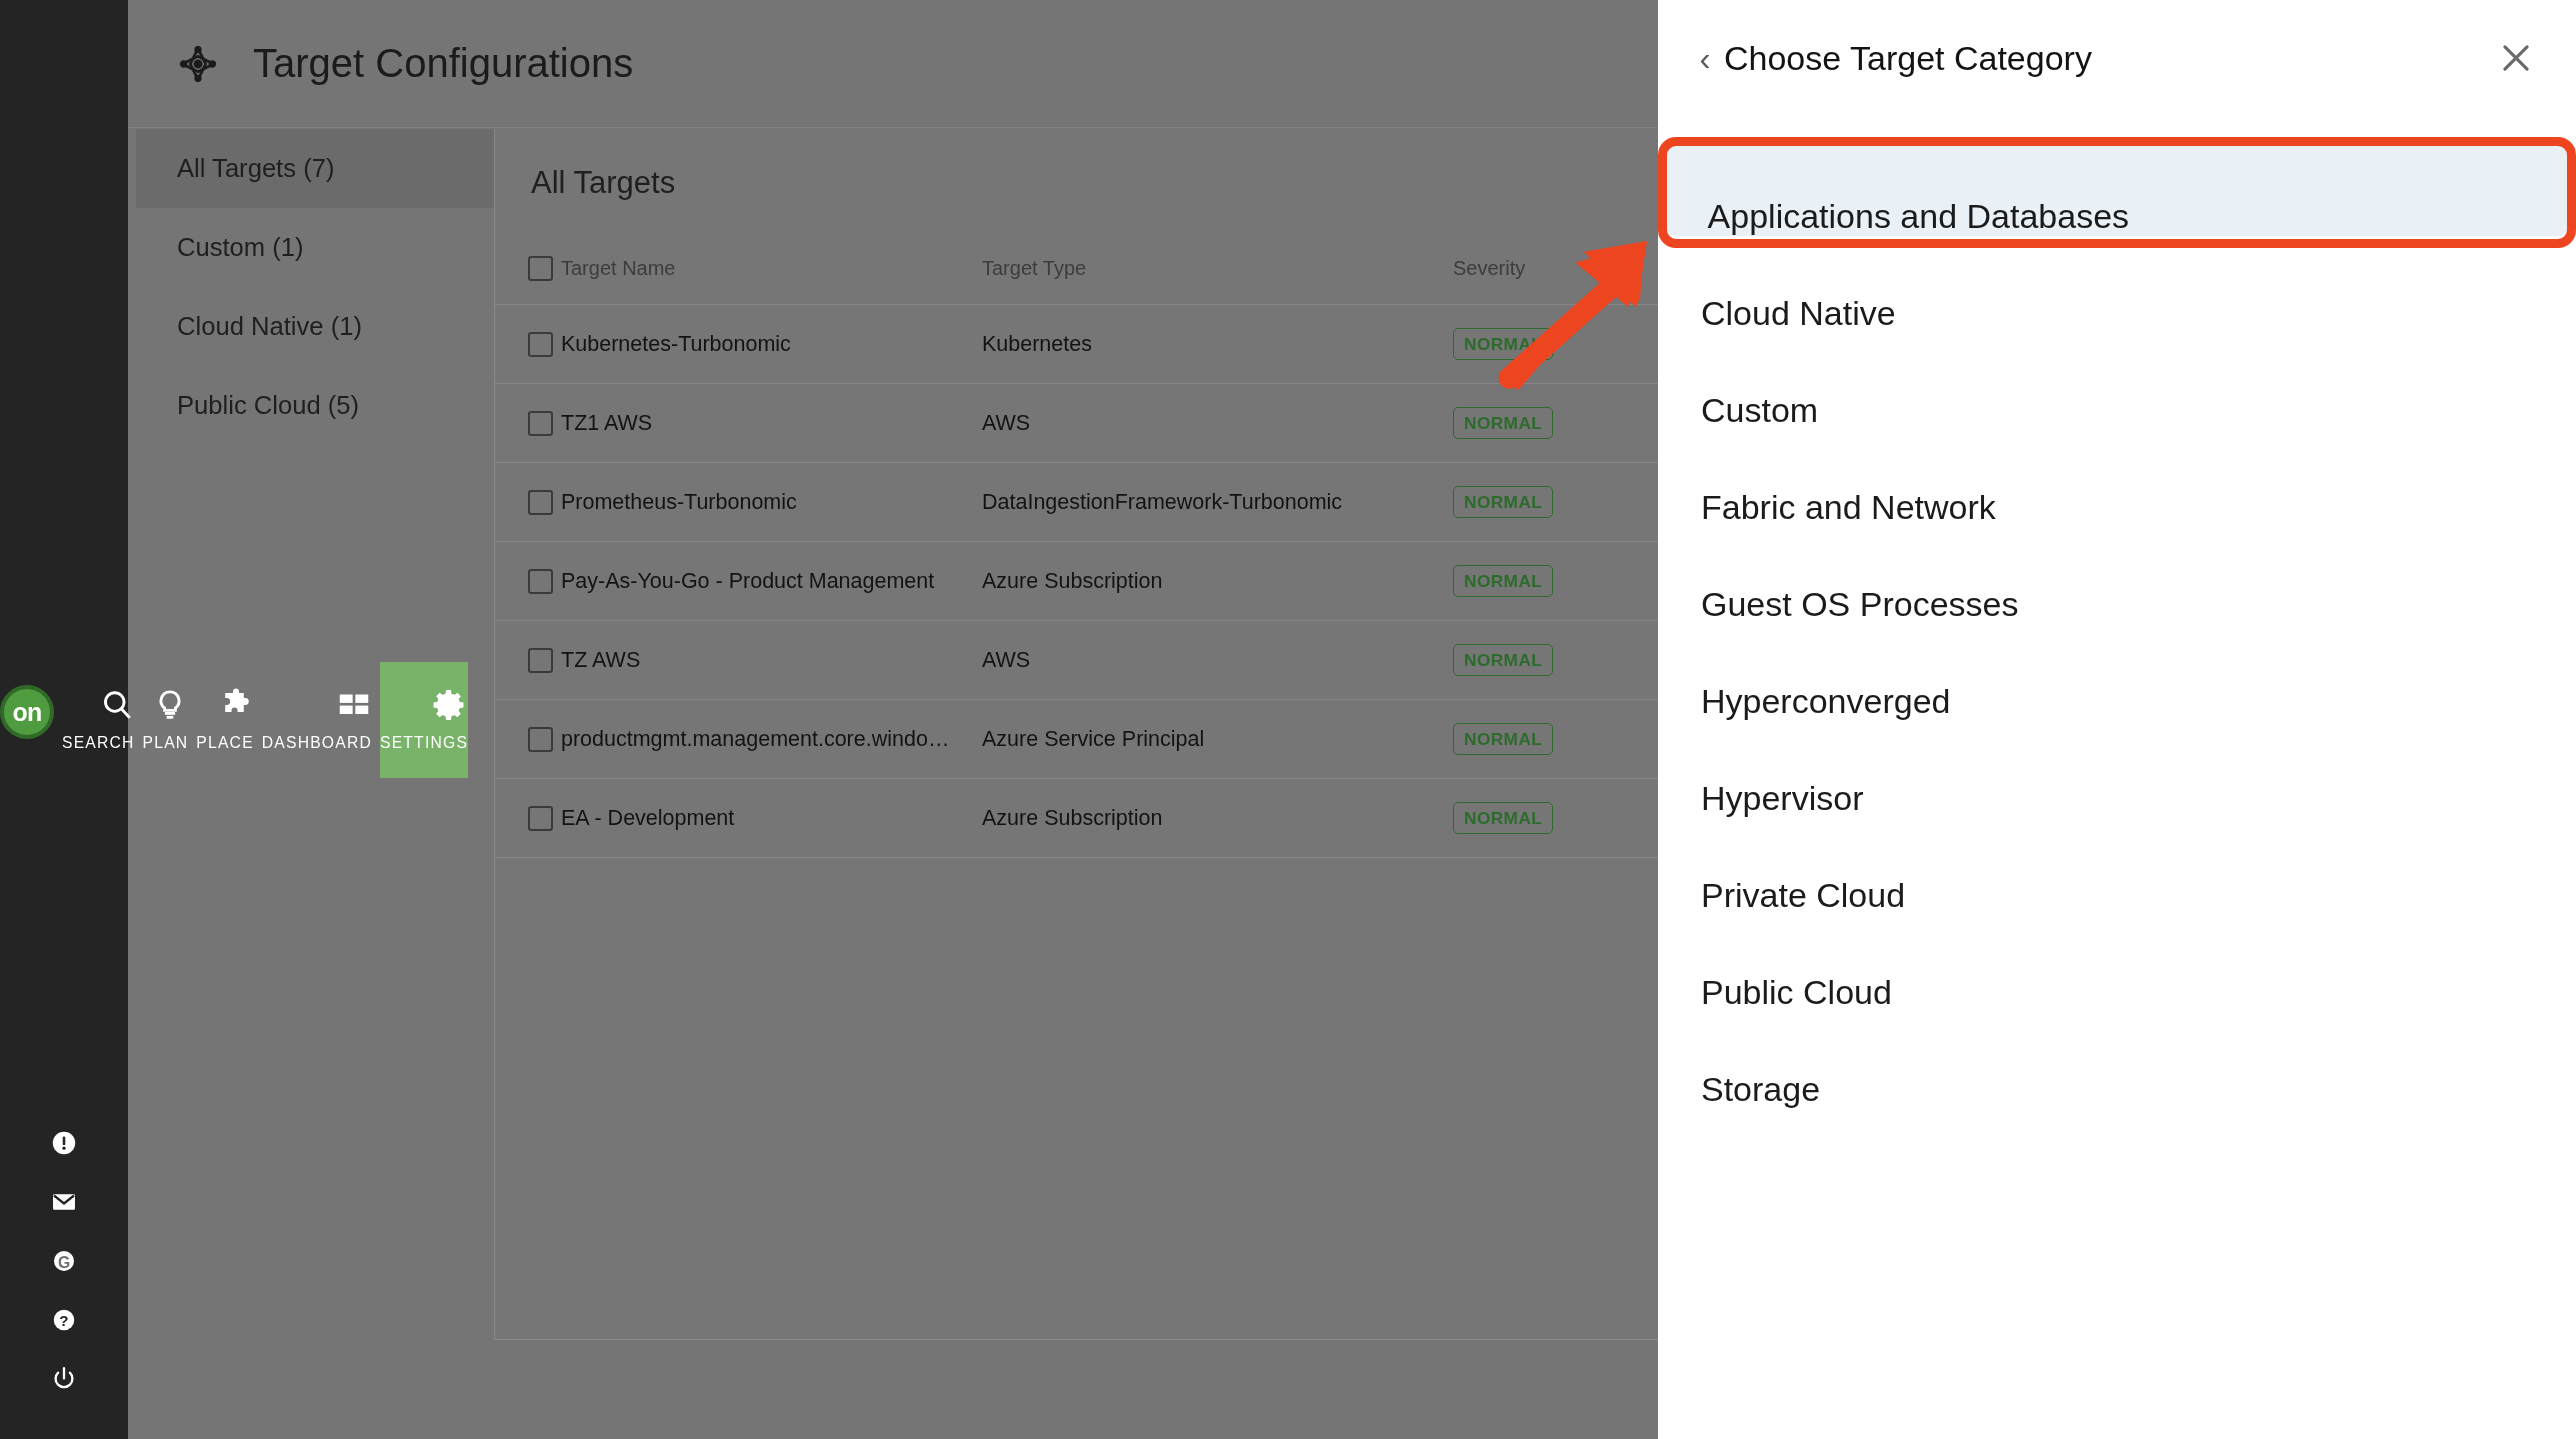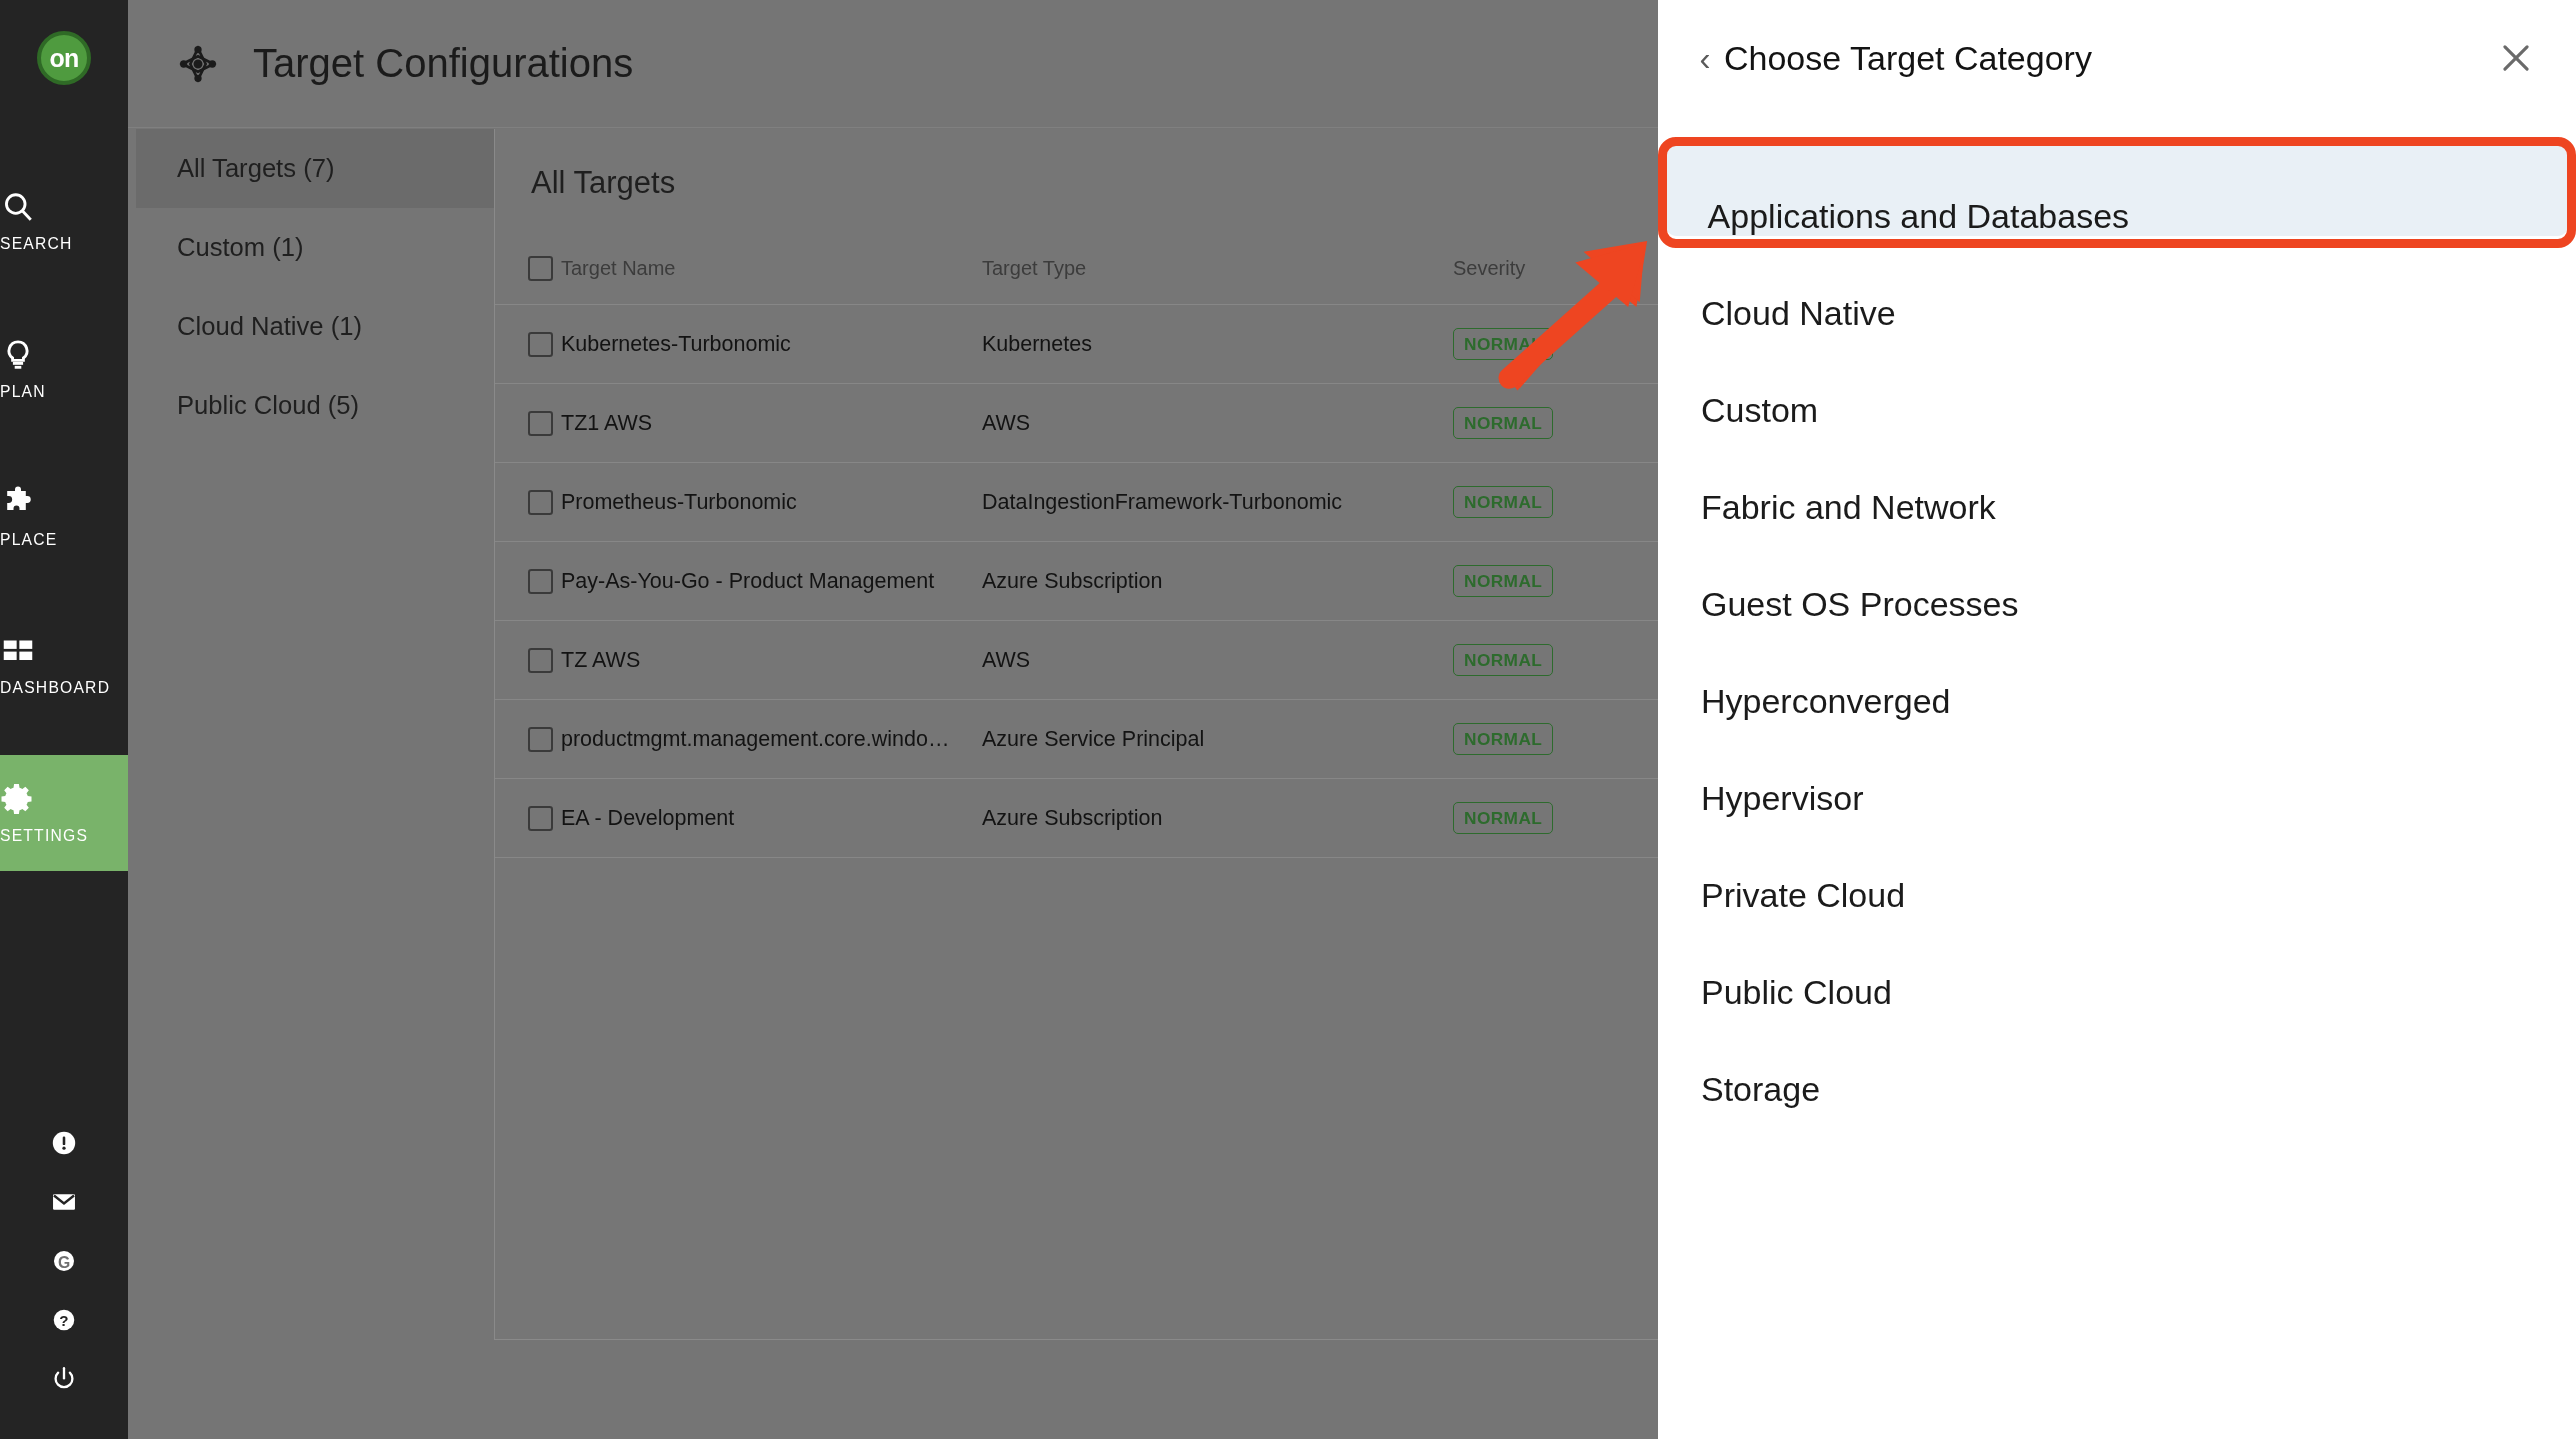--- a/index.html
+++ b/index.html
@@ -17,36 +17,36 @@
     width: 1658px; height: 1439px;
     background: #757575;
     overflow: hidden;
   }
 
   
   .nav-rail {
     position: absolute; left: 0; top: 0;
     width: 128px; height: 1439px;
     background: #242424;
-    display: flex; flex-direction: column; align-items: center; gap: 32px;
+    display: flex; flex-direction: row; align-items: center;
   }
   .logo-wrap { margin-top: 31px; margin-bottom: 46px; }
   .logo-circle {
     width: 54px; height: 54px; border-radius: 50%;
     background: #4f9b3f;
     border: 4.1px solid #2f6a26;
     display: flex; align-items: center; justify-content: center;
     color: #ffffff; font-size: 25px; font-weight: bold;
     letter-spacing: -0.8px;
   }
   .nav-item {
     width: 128px; height: 116px;
     display: flex; flex-direction: column;
-    align-items: flex-start; justify-content: center;
-    color: #ffffff; gap: 10.7px;
+    align-items: flex-end; justify-content: center;
+    color: #ffffff; gap: 10.7px; margin-left: 8px;
   }
   .nav-item.active { background: #79b36a; }
   .nav-label { font-size: 15.7px; letter-spacing: 1.2px; }
   .nav-ico { width: 36px; height: 36px; display: block; }
   .nav-bottom {
     position: absolute; left: 0; bottom: 0;
     width: 128px;
     display: flex; flex-direction: column; align-items: center;
     padding-bottom: 31px;
   }

